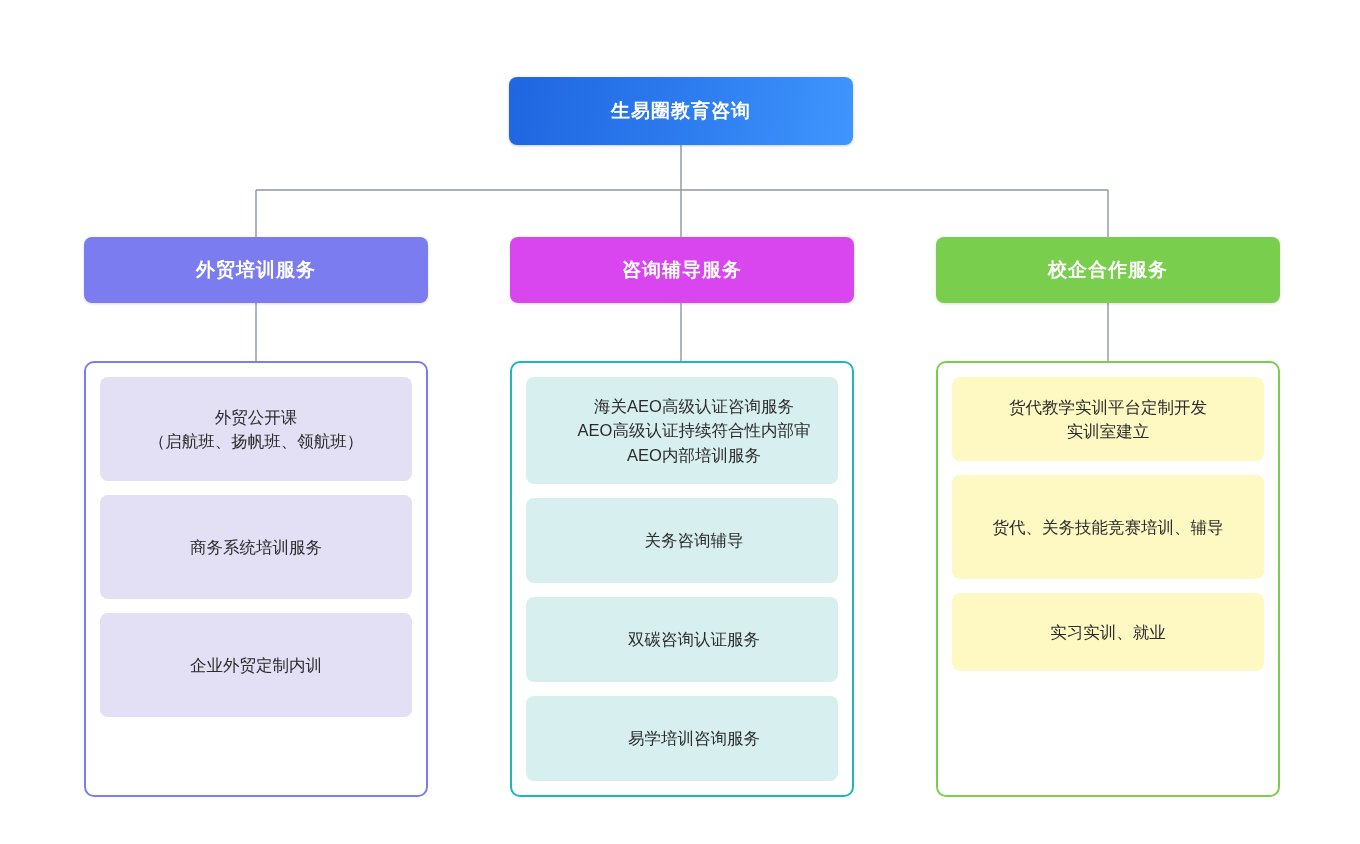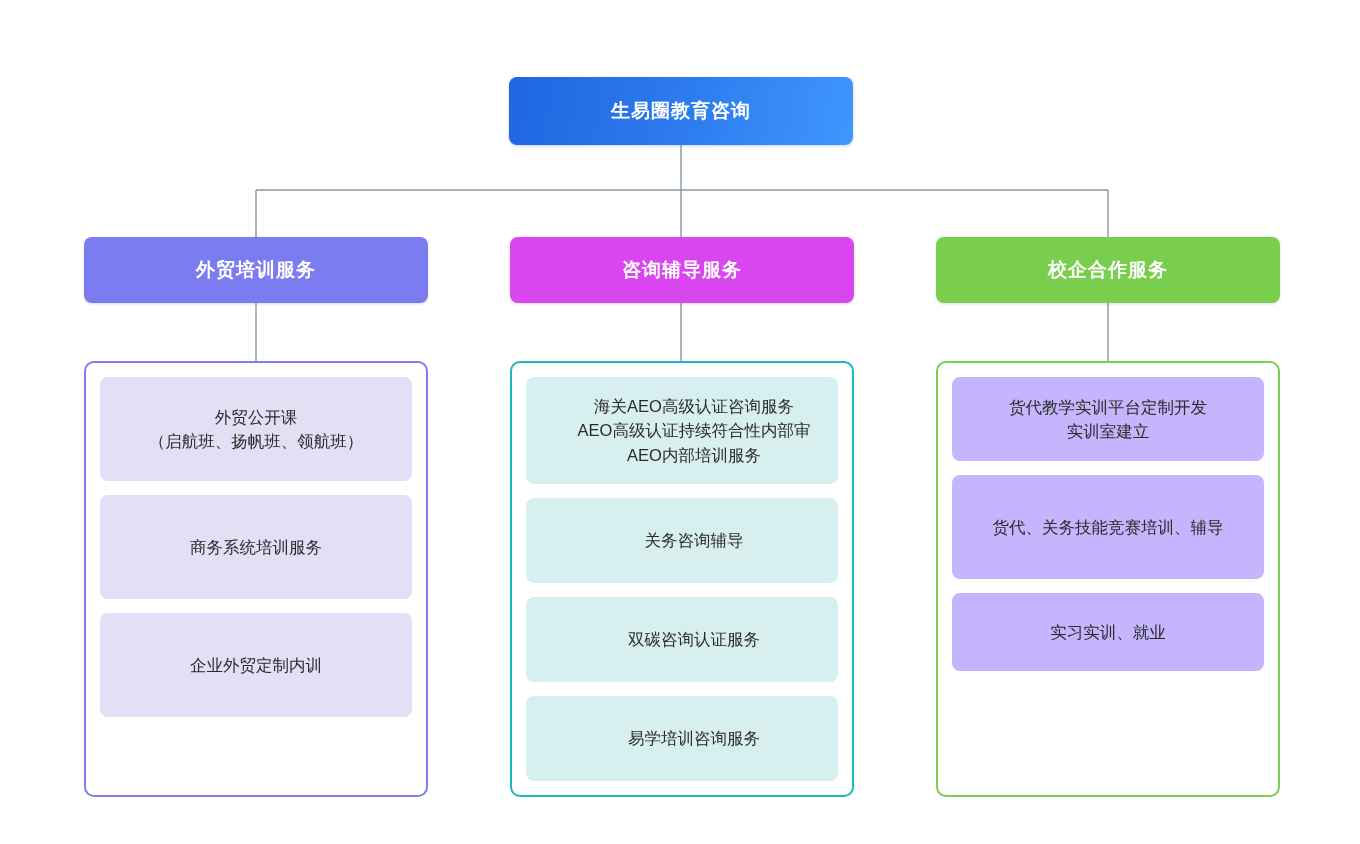--- a/index.html
+++ b/index.html
@@ -112,21 +112,21 @@
     box-sizing: border-box;
     font-size: 16.5px;
     line-height: 1.48;
     color: #2b2b2b;
     margin-bottom: 14px;
   }
   .item-card:last-child { margin-bottom: 0; }
 
   .group-1 .item-card { background: #e3dff5; }
   .group-2 .item-card { background: #d8eff0; padding-left: 36px; }
-  .group-3 .item-card { background: #c4b5fd; }
+  .group-3 .item-card { background: #fef9c3; }
 
   
   .group-1 .item-card { height: 104px; }
   .group-2 .item-card:nth-child(1) { height: 108px; }
   .group-2 .item-card:nth-child(2),
   .group-2 .item-card:nth-child(3),
   .group-2 .item-card:nth-child(4) { height: 86px; }
   .group-3 .item-card:nth-child(1) { height: 84px; }
   .group-3 .item-card:nth-child(2) { height: 104px; }
   .group-3 .item-card:nth-child(3) { height: 78px; }

